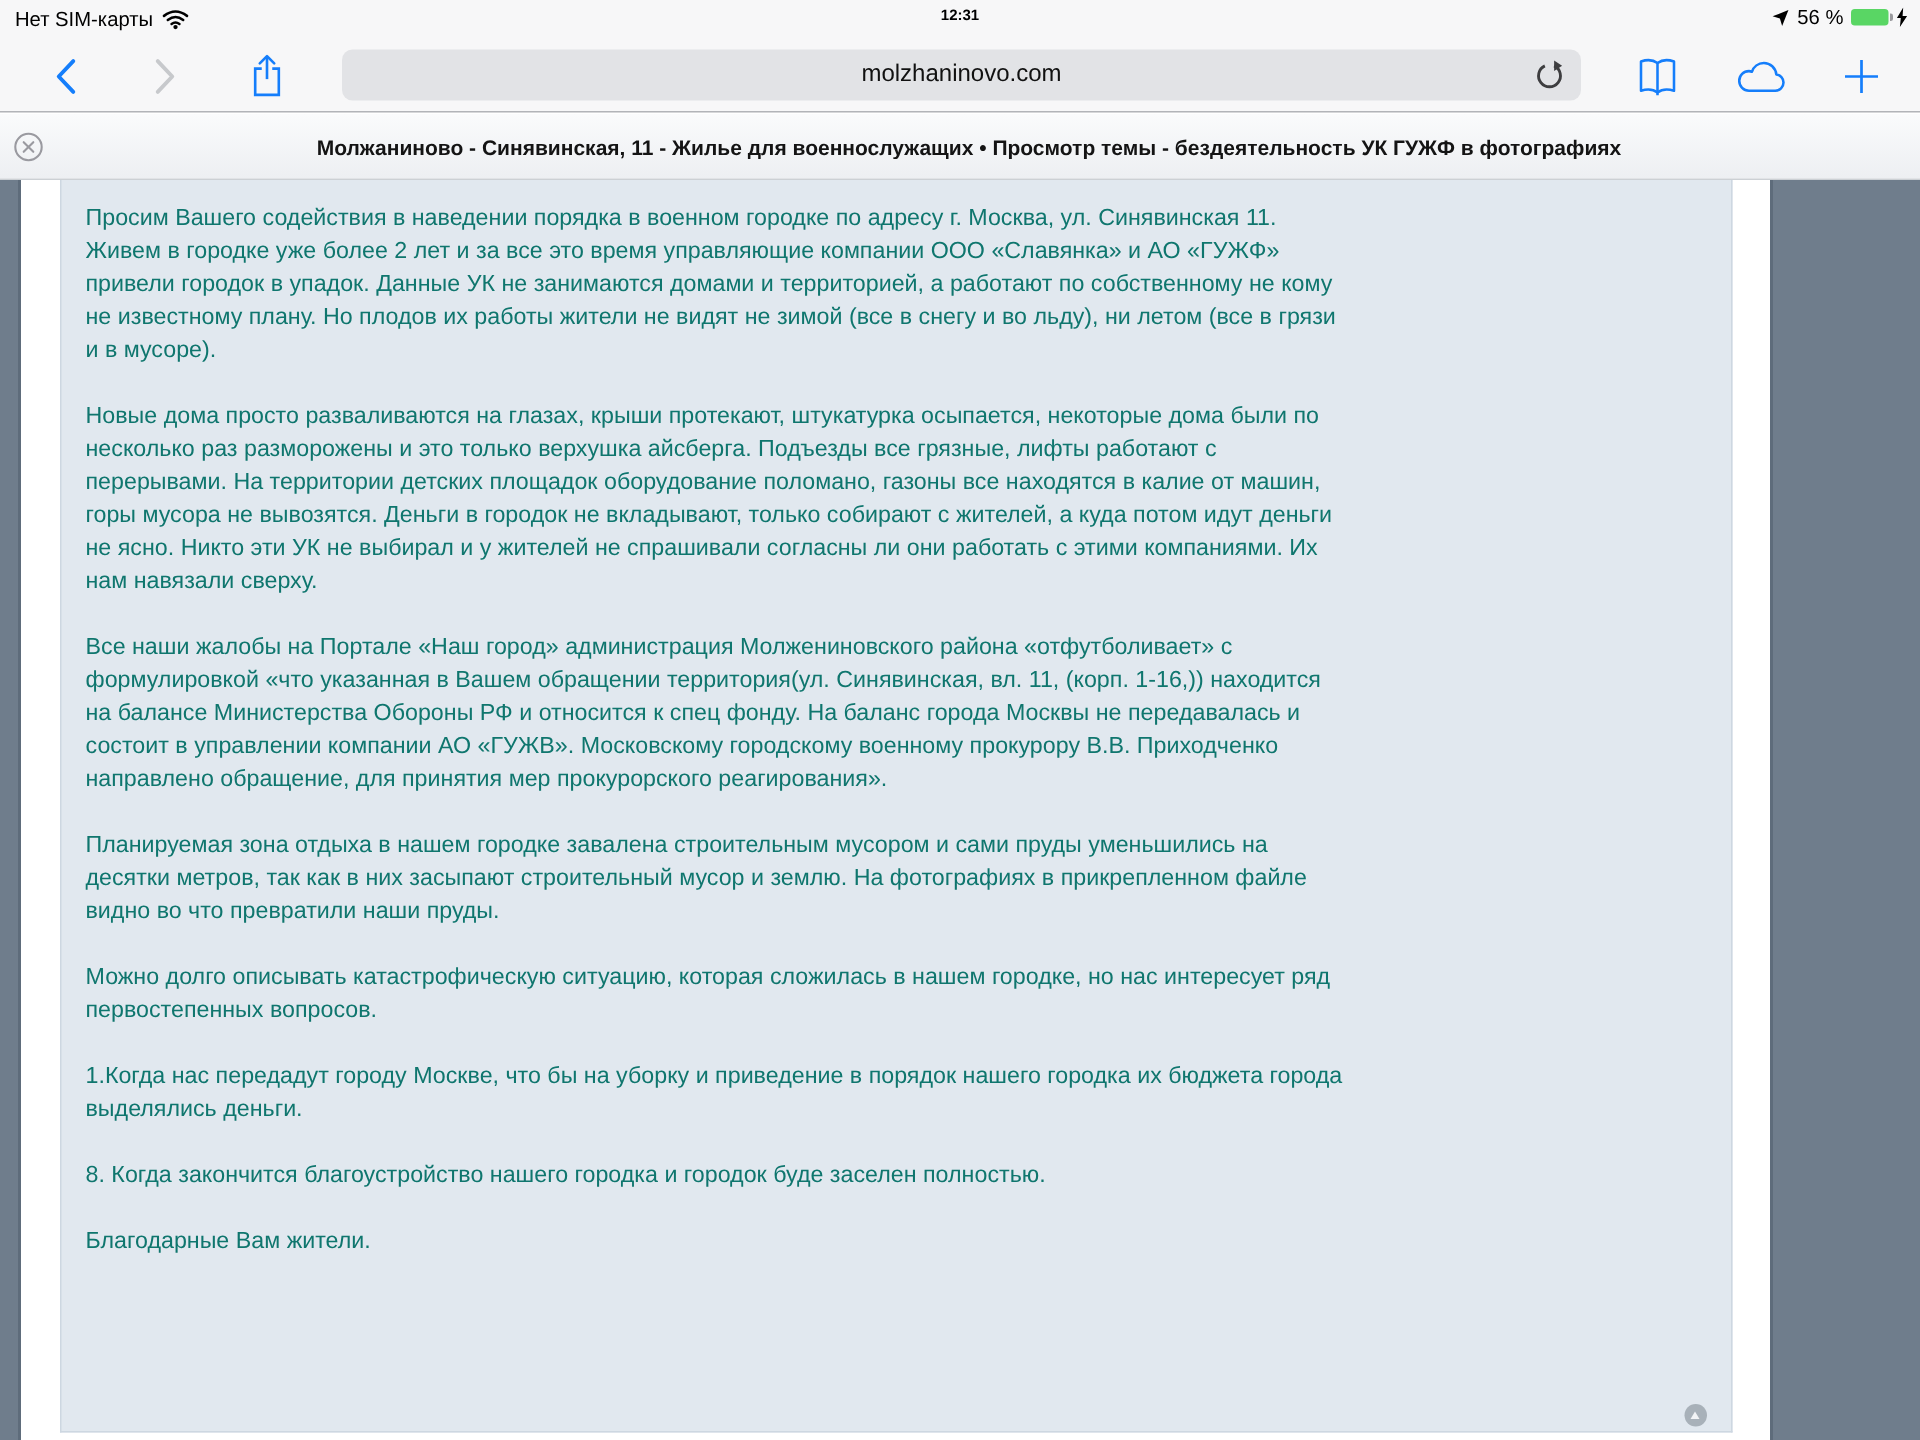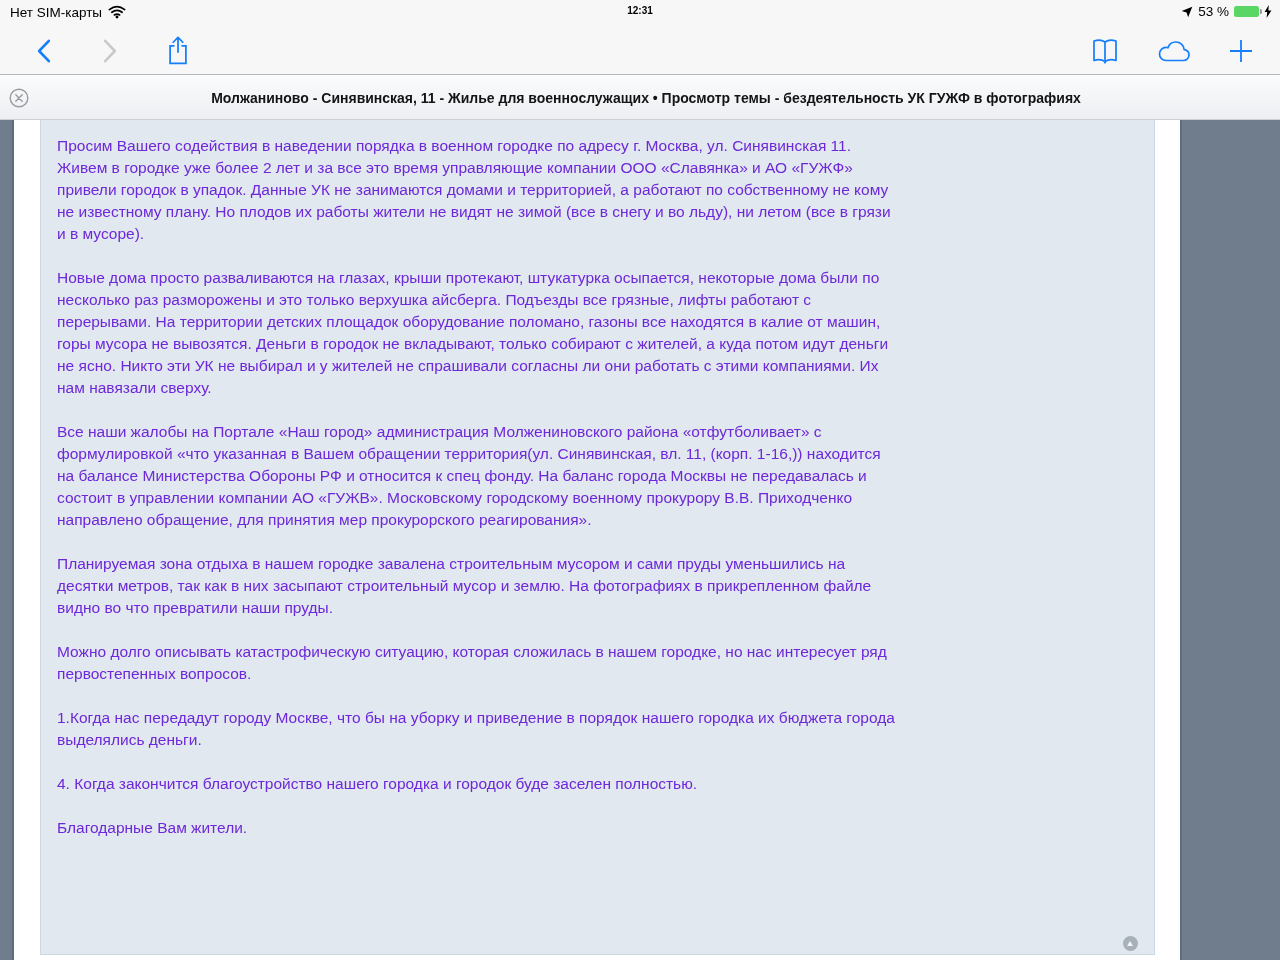--- a/index.html
+++ b/index.html
@@ -9,21 +9,21 @@
     background: #ffffff;
     position: relative;
   }
 
   
   .status-bar {
     position: absolute; top: 0; left: 0; width: 1280px; height: 26px;
     background: #f7f7f8;
     font-size: 13.5px; color: #000;
   }
-  .sb-left { position: absolute; left: 10px; top: 5px; display: flex; gap: 6px; }
+  .sb-left { position: absolute; left: 10px; top: 5px; display: flex; align-items: center; gap: 6px; }
   .sb-time { position: absolute; left: 0; right: 0; top: 5px; text-align: center; font-weight: 600; font-size: 10px; }
   .sb-right { position: absolute; right: 8px; top: 4px; display: flex; align-items: center; gap: 5px; }
   .battery-body {
     width: 25px; height: 11px; background: #59d664; border-radius: 2.5px;
     position: relative; display: inline-block;
   }
   .battery-body::after {
     content: ""; position: absolute; right: -3px; top: 3px;
     width: 2px; height: 5px; background: #9a9a9e; border-radius: 0 1.5px 1.5px 0;
   }
@@ -79,21 +79,21 @@
   .content-panel {
     position: absolute; left: 26px; top: 0; width: 1115px; height: 835px;
     background: #e1e8ef;
     border: 1px solid #cdd7e1;
     border-top: none;
   }
   .post-text {
     padding: 15px 20px 0 16px;
     max-width: 876px;
     font-size: 15.5px; line-height: 22px;
-    color: #6d28d9;
+    color: #0f766e;
   }
   .post-text p { margin: 0 0 22px 0; }
   .back-to-top {
     position: absolute; right: 16px; bottom: 3px;
     width: 15px; height: 15px; border-radius: 50%;
     background: #a8b1b9; cursor: pointer;
   }
   .back-to-top::after {
     content: ""; position: absolute; left: 4px; top: 5px;
     width: 0; height: 0;
@@ -119,21 +119,21 @@
       </svg>
     </span>
   </div>
   <div class="sb-time">12:31</div>
   <div class="sb-right">
     <span>
       <svg width="12" height="12" viewBox="0 0 12 12">
         <path d="M11.3 0.7 L0.7 4.9 L5.6 6.4 L7.1 11.3 Z" fill="#000"></path>
       </svg>
     </span>
-    <span>53 %</span>
+    <span>56 %</span>
     <span class="battery-body"></span>
     <span>
       <svg width="8" height="13" viewBox="0 0 8 13">
         <path d="M4.8 0 L0.6 7 H3.2 L2.6 13 L7.4 5.6 H4.4 Z" fill="#000"></path>
       </svg>
     </span>
   </div>
 </div>
 
 <div class="toolbar">
@@ -146,20 +146,29 @@
     <svg width="24" height="28" viewBox="0 0 22 26">
       <path d="M6.5 3.5 L15.5 13 L6.5 22.5" fill="none" stroke="#c7c9cc" stroke-width="2.4" stroke-linecap="round" stroke-linejoin="round"></path>
     </svg>
   </div>
   <div class="nav-btn btn-share">
     <svg width="28" height="34" viewBox="0 0 32 38">
       <path d="M12 13 H7 V33 H25 V13 H20" fill="none" stroke="#157efb" stroke-width="2"></path>
       <path d="M16 4 V21" fill="none" stroke="#157efb" stroke-width="2"></path>
       <path d="M10.5 9 L16 3.5 L21.5 9" fill="none" stroke="#157efb" stroke-width="2" stroke-linejoin="round" stroke-linecap="round"></path>
     </svg>
+  </div>
+  <div class="address-bar">
+    <span>molzhaninovo.com</span>
+    <div class="reload-btn">
+      <svg width="22" height="22" viewBox="0 0 22 22">
+        <path d="M14.1 4.9 A7.3 7.3 0 1 1 7.9 4.9" fill="none" stroke="#3e3e40" stroke-width="1.9"></path>
+        <polygon points="14.1,1.4 14.1,8.4 19.4,4.9" fill="#3e3e40"></polygon>
+      </svg>
+    </div>
   </div>
   <div class="btn-bookmarks">
     <svg width="34" height="28" viewBox="0 0 32 28">
       <path d="M16 5 C13 2.8 9 2.6 5 4 V23.5 C9 22.2 13 22.4 16 24.6 C19 22.4 23 22.2 27 23.5 V4 C23 2.6 19 2.8 16 5 Z" fill="none" stroke="#157efb" stroke-width="1.7" stroke-linejoin="round"></path>
       <path d="M16 5 V26.5" fill="none" stroke="#157efb" stroke-width="1.7"></path>
     </svg>
   </div>
   <div class="btn-cloud">
     <svg width="42" height="26" viewBox="0 0 38 26">
       <path d="M10 21.5 H27.5 C30.5 21.5 33 19 33 16 C33 13.2 30.9 11 28.2 10.6 C27.8 6.3 24.2 3 19.9 3 C16.2 3 13.1 5.4 12 8.8 C11.4 8.6 10.7 8.4 10 8.4 C6.4 8.4 3.5 11.3 3.5 14.9 C3.5 18.6 6.4 21.5 10 21.5 Z" fill="none" stroke="#157efb" stroke-width="1.7" stroke-linejoin="round"></path>
@@ -187,19 +196,19 @@
 <div class="viewport">
   <div class="page-container">
     <div class="content-panel">
       <div class="post-text">
           <p>Просим Вашего содействия в наведении порядка в военном городке по адресу г. Москва, ул. Синявинская 11. Живем в городке уже более 2 лет и за все это время управляющие компании ООО «Славянка» и АО «ГУЖФ» привели городок в упадок. Данные УК не занимаются домами и территорией, а работают по собственному не кому не известному плану. Но плодов их работы жители не видят не зимой (все в снегу и во льду), ни летом (все в грязи и в мусоре).</p>
           <p>Новые дома просто разваливаются на глазах, крыши протекают, штукатурка осыпается, некоторые дома были по несколько раз разморожены и это только верхушка айсберга. Подъезды все грязные, лифты работают с перерывами. На территории детских площадок оборудование поломано, газоны все находятся в калие от машин, горы мусора не вывозятся. Деньги в городок не вкладывают, только собирают с жителей, а куда потом идут деньги не ясно. Никто эти УК не выбирал и у жителей не спрашивали согласны ли они работать с этими компаниями. Их нам навязали сверху.</p>
           <p>Все наши жалобы на Портале «Наш город» администрация Молжениновского района «отфутболивает» с формулировкой «что указанная в Вашем обращении территория(ул. Синявинская, вл. 11, (корп. 1-16,)) находится на балансе Министерства Обороны РФ и относится к спец фонду. На баланс города Москвы не передавалась и состоит в управлении компании АО «ГУЖВ». Московскому городскому военному прокурору В.В. Приходченко направлено обращение, для принятия мер прокурорского реагирования».</p>
           <p>Планируемая зона отдыха в нашем городке завалена строительным мусором и сами пруды уменьшились на десятки метров, так как в них засыпают строительный мусор и землю. На фотографиях в прикрепленном файле видно во что превратили наши пруды.</p>
           <p>Можно долго описывать катастрофическую ситуацию, которая сложилась в нашем городке, но нас интересует ряд первостепенных вопросов.</p>
           <p>1.Когда нас передадут городу Москве, что бы на уборку и приведение в порядок нашего городка их бюджета города выделялись деньги.</p>
-          <p>4. Когда закончится благоустройство нашего городка и городок буде заселен полностью.</p>
+          <p>8. Когда закончится благоустройство нашего городка и городок буде заселен полностью.</p>
           <p>Благодарные Вам жители.</p>
         </div>
       <div class="back-to-top"></div>
     </div>
   </div>
 </div>
 
 </body></html>

